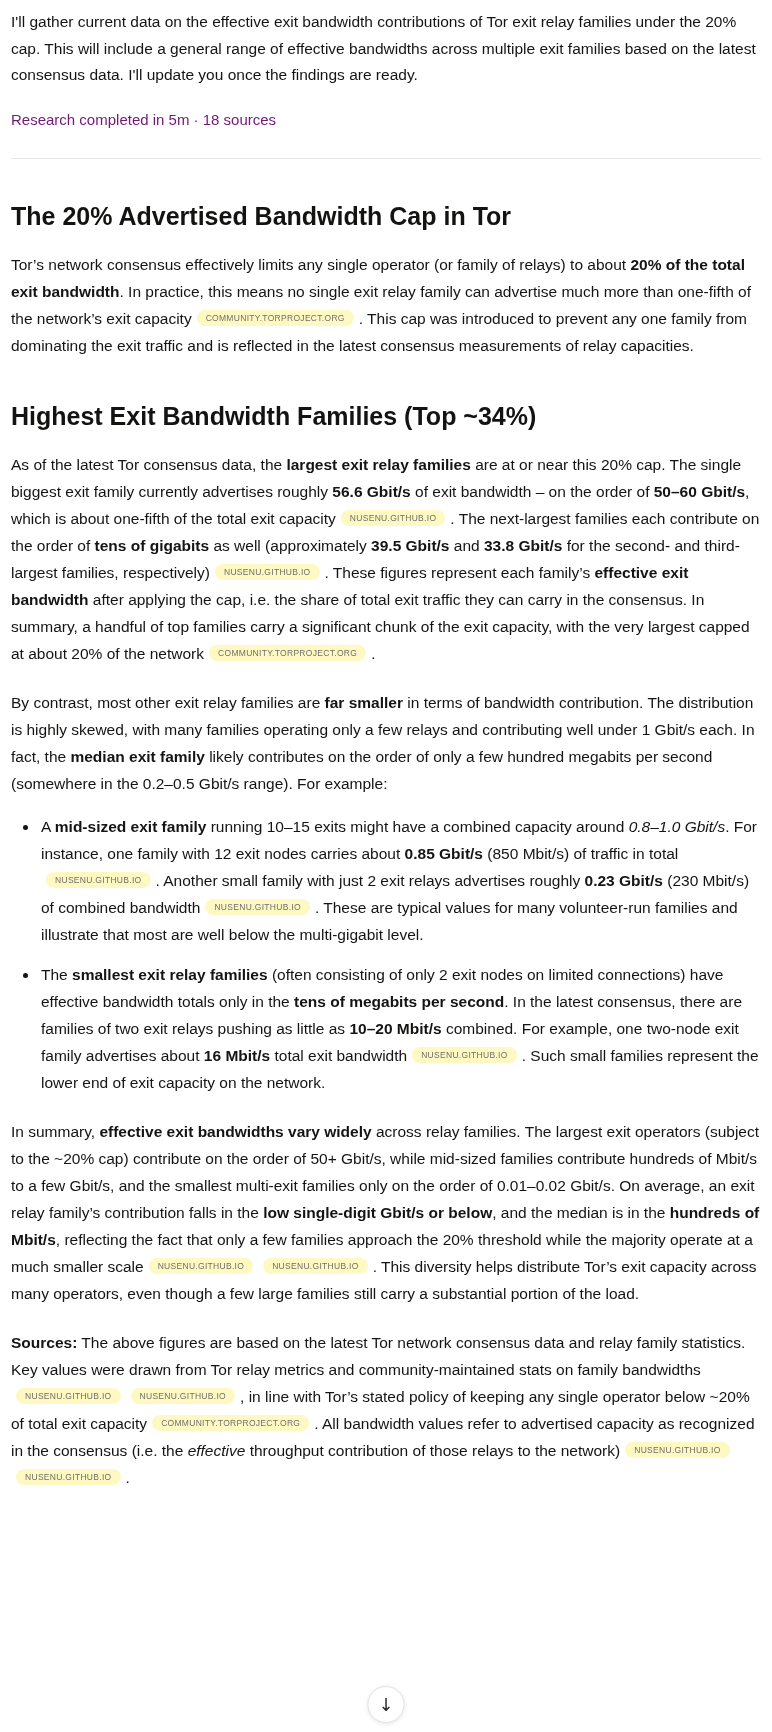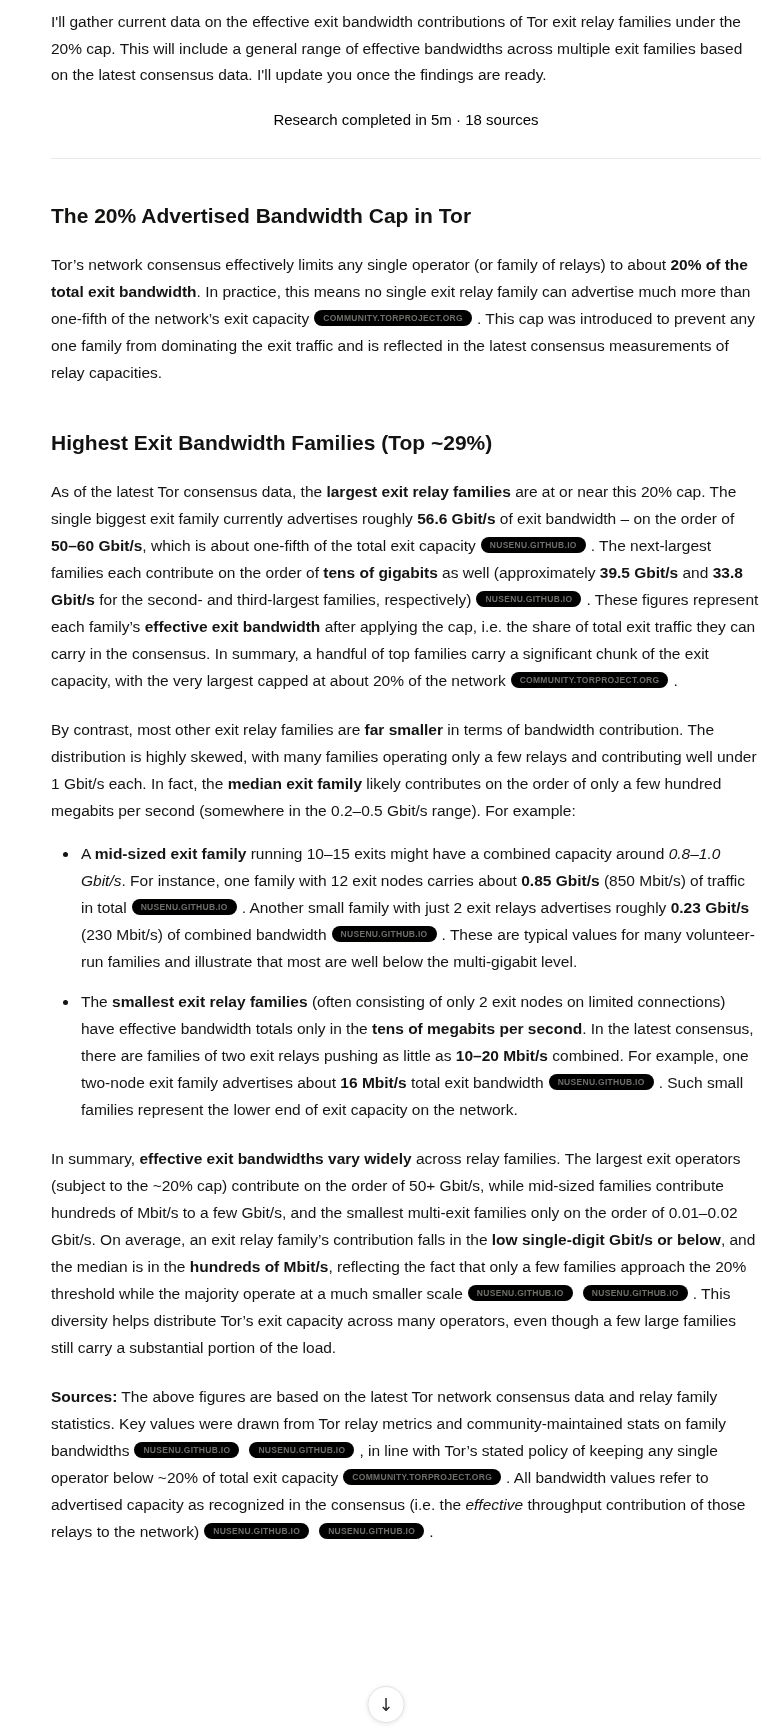--- a/index.html
+++ b/index.html
@@ -2,44 +2,44 @@
 <html><head>
 <meta charset="utf-8">
 <style>
   html,body{margin:0;padding:0;}
   body{
     width:772px;height:1732px;overflow:hidden;position:relative;
     background:#ffffff;
     font-family:"Liberation Sans","DejaVu Sans",sans-serif;
     color:#141413;
   }
-  .content{padding:9px 11px 0 11px;margin-left:40px;}
+  .content{padding:9px 11px 0 11px;}
   p{margin:0;}
   .intro{font-size:15.5px;line-height:26.5px;margin:0 0 22px 0;}
-  .status{font-size:15px;color:#000000;margin:0 0 30px 0;text-align:center;}
+  .status{font-size:15px;color:#701a75;margin:0 0 30px 0;}
   .divider{border:none;border-top:1px solid #E9E8E4;margin:0;}
   h1{
     font-size:29px;line-height:36px;font-weight:700;letter-spacing:-0.2px;
     margin:25px 0 0 0;color:#131312;
   }
   h2{
-    font-size:21px;line-height:26px;font-weight:700;
+    font-size:25px;line-height:26px;font-weight:700;
     margin:44px 0 0 0;color:#131312;
   }
   .para{font-size:15.5px;line-height:27px;margin:22px 0 0 0;}
   .b{font-weight:700;}
   .i{font-style:italic;}
   ul{margin:16px 0 0 0;padding:0 0 0 28px;}
   li{font-size:15.5px;line-height:27px;margin:0 0 13px 0;padding-left:2px;}
   li:last-child{margin-bottom:0;}
   .pill{
-    display:inline-block;background:#000000;border-radius:9px;
+    display:inline-block;background:#fef9c3;border-radius:9px;
     padding:4px 9px 3px 9px;font-size:8.5px;line-height:1;
     color:#6F6E69;letter-spacing:.3px;margin:0 5px;vertical-align:2.5px;
-    white-space:nowrap;cursor:pointer;font-weight:700;
+    white-space:nowrap;cursor:pointer;font-weight:400;
   }
   .scroll-btn{
     position:absolute;left:50%;top:1686px;transform:translateX(-50%);
     width:37px;height:37px;border-radius:50%;
     background:#ffffff;border:1px solid #E4E3DF;
     box-shadow:0 1px 5px rgba(0,0,0,.10);
     display:flex;align-items:center;justify-content:center;
     font-size:18px;color:#2b2b2a;cursor:pointer;padding:0;
     font-family:"DejaVu Sans",sans-serif;
   }
@@ -47,21 +47,21 @@
 </head>
 <body>
 
 <div class="content">
   <p class="intro">I'll gather current data on the effective exit bandwidth contributions of Tor exit relay families under the 20% cap. This will include a general range of effective bandwidths across multiple exit families based on the latest consensus data. I'll update you once the findings are ready.</p>
   <p class="status">Research completed in 5m · 18 sources</p>
   <hr class="divider">
   <div id="article-sections">
       <h2>The 20% Advertised Bandwidth Cap in Tor</h2>
       <p class="para"><span>Tor’s network consensus effectively limits any single operator (or family of relays) to about </span><span class="b">20% of the total exit bandwidth</span><span>. In practice, this means no single exit relay family can advertise much more than one-fifth of the network’s exit capacity</span><span class="pill">COMMUNITY.TORPROJECT.ORG</span><span>. This cap was introduced to prevent any one family from dominating the exit traffic and is reflected in the latest consensus measurements of relay capacities.</span></p>
-      <h2>Highest Exit Bandwidth Families (Top ~29%)</h2>
+      <h2>Highest Exit Bandwidth Families (Top ~34%)</h2>
       <p class="para"><span>As of the latest Tor consensus data, the </span><span class="b">largest exit relay families</span><span> are at or near this 20% cap. The single biggest exit family currently advertises roughly </span><span class="b">56.6 Gbit/s</span><span> of exit bandwidth – on the order of </span><span class="b">50–60 Gbit/s</span><span>, which is about one-fifth of the total exit capacity</span><span class="pill">NUSENU.GITHUB.IO</span><span>. The next-largest families each contribute on the order of </span><span class="b">tens of gigabits</span><span> as well (approximately </span><span class="b">39.5 Gbit/s</span><span> and </span><span class="b">33.8 Gbit/s</span><span> for the second- and third-largest families, respectively)</span><span class="pill">NUSENU.GITHUB.IO</span><span>. These figures represent each family’s </span><span class="b">effective exit bandwidth</span><span> after applying the cap, i.e. the share of total exit traffic they can carry in the consensus. In summary, a handful of top families carry a significant chunk of the exit capacity, with the very largest capped at about 20% of the network</span><span class="pill">COMMUNITY.TORPROJECT.ORG</span><span>.</span></p>
       <p class="para"><span>By contrast, most other exit relay families are </span><span class="b">far smaller</span><span> in terms of bandwidth contribution. The distribution is highly skewed, with many families operating only a few relays and contributing well under 1 Gbit/s each. In fact, the </span><span class="b">median exit family</span><span> likely contributes on the order of only a few hundred megabits per second (somewhere in the 0.2–0.5 Gbit/s range). For example:</span></p>
       <ul>
         <li><span>A </span><span class="b">mid-sized exit family</span><span> running 10–15 exits might have a combined capacity around </span><span class="i">0.8–1.0 Gbit/s</span><span>. For instance, one family with 12 exit nodes carries about </span><span class="b">0.85 Gbit/s</span><span> (850 Mbit/s) of traffic in total</span><span class="pill">NUSENU.GITHUB.IO</span><span>. Another small family with just 2 exit relays advertises roughly </span><span class="b">0.23 Gbit/s</span><span> (230 Mbit/s) of combined bandwidth</span><span class="pill">NUSENU.GITHUB.IO</span><span>. These are typical values for many volunteer-run families and illustrate that most are well below the multi-gigabit level.</span></li>
         <li><span>The </span><span class="b">smallest exit relay families</span><span> (often consisting of only 2 exit nodes on limited connections) have effective bandwidth totals only in the </span><span class="b">tens of megabits per second</span><span>. In the latest consensus, there are families of two exit relays pushing as little as </span><span class="b">10–20 Mbit/s</span><span> combined. For example, one two-node exit family advertises about </span><span class="b">16 Mbit/s</span><span> total exit bandwidth</span><span class="pill">NUSENU.GITHUB.IO</span><span>. Such small families represent the lower end of exit capacity on the network.</span></li>
       </ul>
       <p class="para"><span>In summary, </span><span class="b">effective exit bandwidths vary widely</span><span> across relay families. The largest exit operators (subject to the ~20% cap) contribute on the order of 50+ Gbit/s, while mid-sized families contribute hundreds of Mbit/s to a few Gbit/s, and the smallest multi-exit families only on the order of 0.01–0.02 Gbit/s. On average, an exit relay family’s contribution falls in the </span><span class="b">low single-digit Gbit/s or below</span><span>, and the median is in the </span><span class="b">hundreds of Mbit/s</span><span>, reflecting the fact that only a few families approach the 20% threshold while the majority operate at a much smaller scale</span><span class="pill">NUSENU.GITHUB.IO</span><span class="pill">NUSENU.GITHUB.IO</span><span>. This diversity helps distribute Tor’s exit capacity across many operators, even though a few large families still carry a substantial portion of the load.</span></p>
       <p class="para"><span class="b">Sources:</span><span> The above figures are based on the latest Tor network consensus data and relay family statistics. Key values were drawn from Tor relay metrics and community-maintained stats on family bandwidths</span><span class="pill">NUSENU.GITHUB.IO</span><span class="pill">NUSENU.GITHUB.IO</span><span>, in line with Tor’s stated policy of keeping any single operator below ~20% of total exit capacity</span><span class="pill">COMMUNITY.TORPROJECT.ORG</span><span>. All bandwidth values refer to advertised capacity as recognized in the consensus (i.e. the </span><span class="i">effective</span><span> throughput contribution of those relays to the network)</span><span class="pill">NUSENU.GITHUB.IO</span><span class="pill">NUSENU.GITHUB.IO</span><span>.</span></p>
     </div>
 </div>

